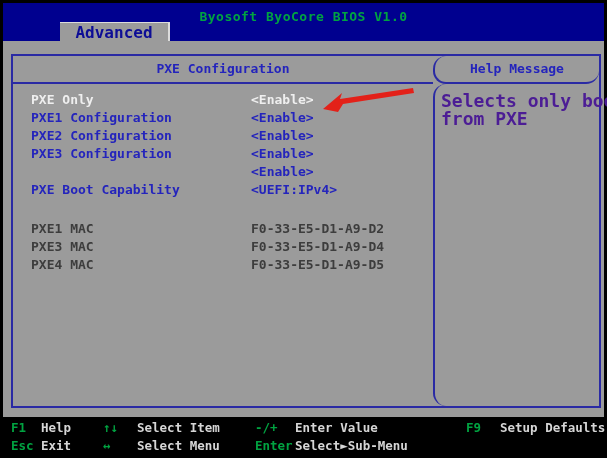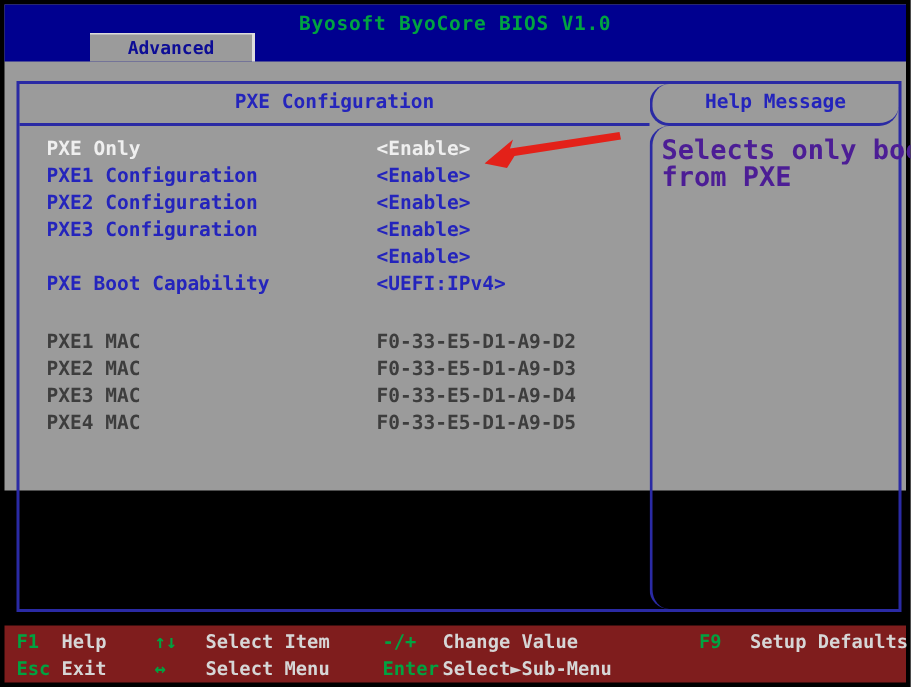--- a/index.html
+++ b/index.html
@@ -5,35 +5,35 @@
   * { margin:0; padding:0; box-sizing:border-box; }
   html,body { width:607px; height:458px; }
   body {
     position:relative;
     background:#000;
     font-family:"DejaVu Sans Mono", monospace;
     font-weight:bold;
     overflow:hidden;
   }
   .screen {
-    position:absolute; left:3px; top:3px; width:601px; height:324px;
+    position:absolute; left:3px; top:3px; width:601px; height:452px;
     background:#9b9b9b;
   }
   
   .banner {
     position:absolute; left:0; top:0; width:100%; height:38px;
     background:#00008f;
   }
   .banner-title {
     text-align:center; color:#00a341; font-size:13px; padding-top:6px;
     letter-spacing:0.5px;
   }
   .tab {
     position:absolute; left:57px; top:19px; width:110px; height:19px;
-    background:#9b9b9b; color:#0d0d96; font-size:12px;
+    background:#9b9b9b; color:#0d0d96; font-size:16px;
     text-align:center; line-height:19px;
     border-top:1px solid #dcdcdc; border-right:2px solid #dcdcdc;
   }
   
   .panel {
     position:absolute; left:8px; top:51px; width:590px; height:354px;
     border:2px solid #2a2aa4;
     display:grid;
     grid-template-columns:420px 166px;
     grid-template-rows:28px 1fr;
@@ -47,21 +47,21 @@
   .main-body { position:relative; padding-top:8px; }
   .row { position:relative; height:18px; padding-left:18px; font-size:13px; color:#2424bc; white-space:nowrap; }
   .row .val { position:absolute; left:238px; top:0; }
   .row.selected { color:#efefef; }
   .row.readonly { color:#3d3d3d; }
   .list-spacer { height:21px; }
   .help-body { padding:8px 4px 0 6px; color:#4c1d95; font-size:18px; line-height:18px; white-space:nowrap; }
   
   .bottombar {
     position:absolute; left:0; top:414px; width:100%; height:38px;
-    background:#7f1d1d; color:#d6d6d6;
+    background:#000000; color:#d6d6d6;
   }
   .hk-col { position:absolute; top:2px; white-space:nowrap; }
   .hk-col.c1 { left:8px; }
   .hk-col.c2 { left:100px; }
   .hk-col.c3 { left:252px; }
   .hk-col.c4 { left:442px;margin-left:21px; }
   .hk-row { height:18px; font-size:12.5px; line-height:18px; }
   .hk-key { display:inline-block; color:#00a341; }
   .c1 .hk-key { width:30px; }
   .c2 .hk-key { width:34px; }
@@ -109,24 +109,20 @@
         <span class="val">&lt;UEFI:IPv4&gt;</span>
       </div>
 
       <div class="list-spacer"></div>
 
       <div class="row readonly">
         <span class="lbl">PXE1 MAC</span>
         <span class="val">F0-33-E5-D1-A9-D2</span>
       </div>
       <div class="row readonly">
-        <span class="lbl">PXE2 MAC</span>
-        <span class="val">F0-33-E5-D1-A9-D3</span>
-      </div>
-      <div class="row readonly">
         <span class="lbl">PXE3 MAC</span>
         <span class="val">F0-33-E5-D1-A9-D4</span>
       </div>
       <div class="row readonly">
         <span class="lbl">PXE4 MAC</span>
         <span class="val">F0-33-E5-D1-A9-D5</span>
       </div>
     </div>
 
     <div class="help-body">
@@ -151,21 +147,21 @@
     <div class="hk-col c2">
       <div class="hk-row">
         <span class="hk-key">↑↓</span><span class="hk-lbl">Select Item</span>
       </div>
       <div class="hk-row">
         <span class="hk-key">↔</span><span class="hk-lbl">Select Menu</span>
       </div>
     </div>
     <div class="hk-col c3">
       <div class="hk-row">
-        <span class="hk-key">-/+</span><span class="hk-lbl">Change Value</span>
+        <span class="hk-key">-/+</span><span class="hk-lbl">Enter Value</span>
       </div>
       <div class="hk-row">
         <span class="hk-key">Enter</span><span class="hk-lbl">Select►Sub-Menu</span>
       </div>
     </div>
     <div class="hk-col c4">
       <div class="hk-row">
         <span class="hk-key">F9</span><span class="hk-lbl">Setup Defaults</span>
       </div>
     </div>

